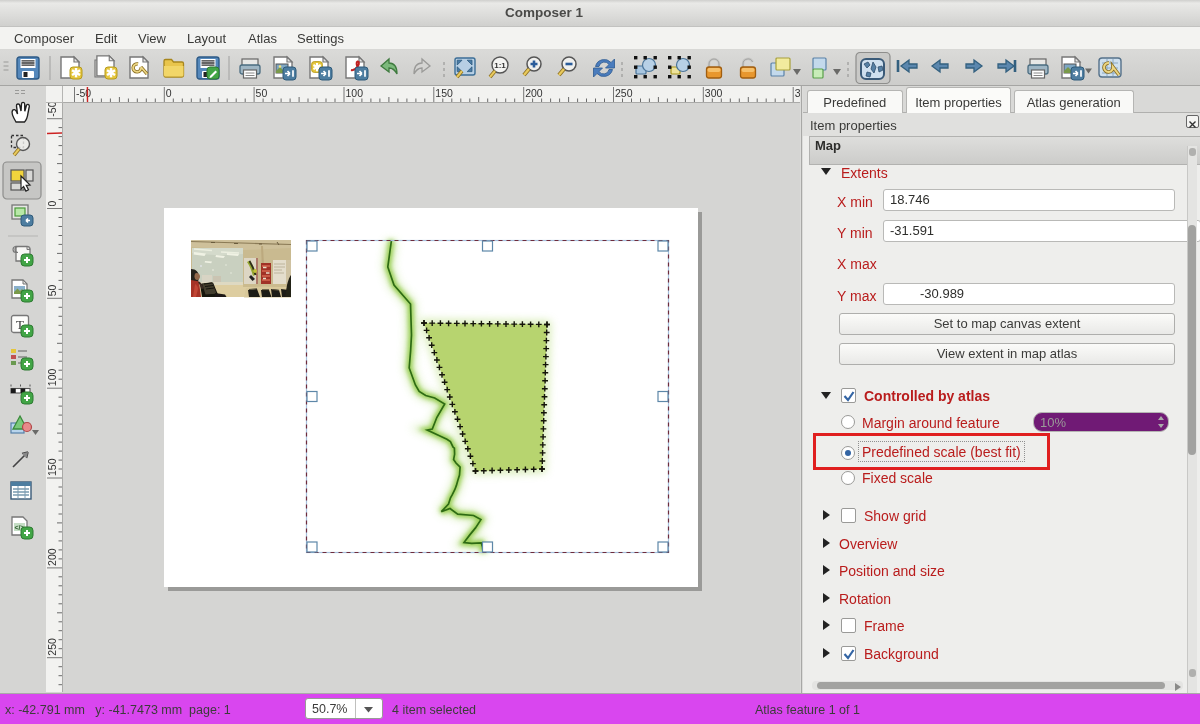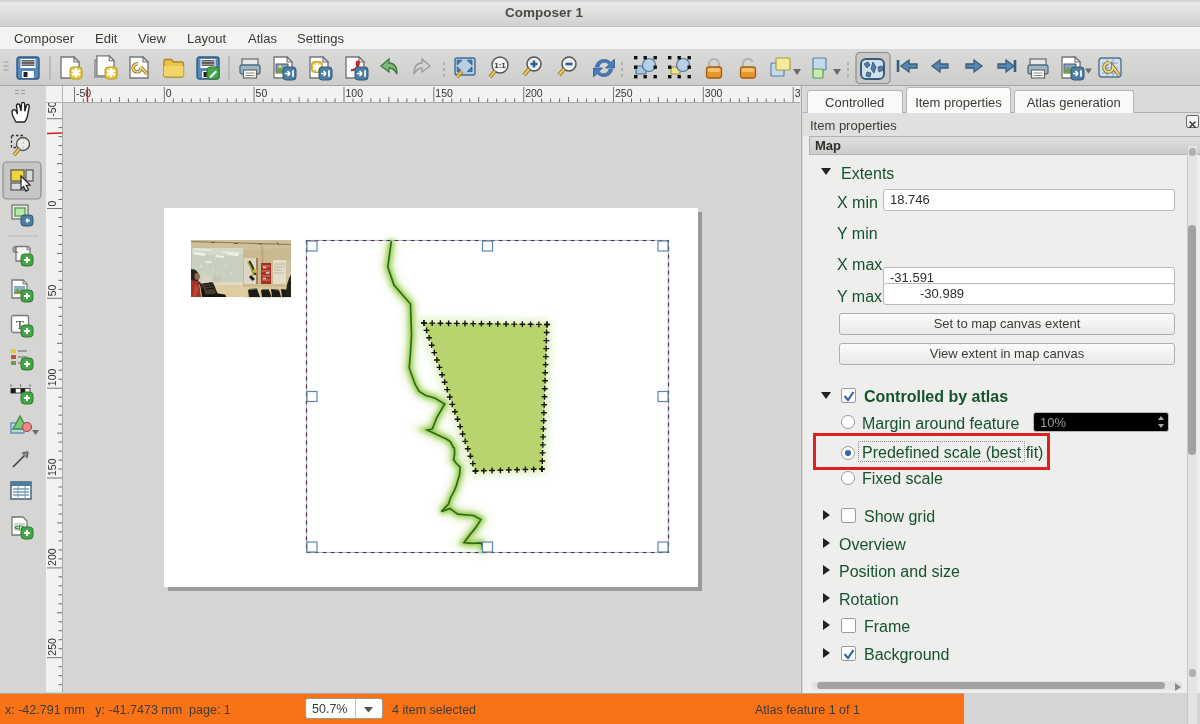--- a/index.html
+++ b/index.html
@@ -1,27 +1,27 @@
 <!DOCTYPE html>
 <html><head><meta charset="utf-8"><style>
 *{margin:0;padding:0;box-sizing:border-box}
 html,body{width:1200px;height:724px;overflow:hidden;font-family:"Liberation Sans",sans-serif;background:#d5d5d3}
 .abs{position:absolute}
 #titlebar{left:0;top:0;width:1200px;height:27px;background:linear-gradient(#cfcfcd 0%,#e9e9e7 12%,#dddddb 55%,#d0d0ce 100%);border-bottom:1px solid #c2c2c0}
 #titletxt{left:0;top:5px;width:1088px;text-align:center;font-size:13.5px;font-weight:bold;color:#4a4a48}
 #menubar{left:0;top:27px;width:1200px;height:23px;background:#f3f3f1;font-size:13px;color:#3a3a38;border-bottom:1px solid #d8d8d6}
 .mi{position:absolute;top:4px}
 #toolbarbg{left:0;top:50px;width:1200px;height:36px;background:linear-gradient(#dadad8,#cdcdcb);border-bottom:1px solid #a5a5a3}
-#statusbar{left:0;top:693px;width:964px;height:31px;background:#f97316;border-top:1px solid #aaaaa8;font-size:12.5px;color:#3c3c3a}
+#statusbar{left:0;top:693px;width:1200px;height:31px;background:#d946ef;border-top:1px solid #aaaaa8;font-size:12.5px;color:#3c3c3a}
 #corner{left:46px;top:86px;width:17px;height:17px;background:#f2f2f0;border-right:1px solid #b5b5b3;border-bottom:1px solid #b5b5b3}
 #panel{left:803px;top:86px;width:397px;height:607px;background:#eeeeec}
 .tab{position:absolute;background:#f9f9f7;border:1px solid #b5b5b3;border-bottom:none;border-radius:3px 3px 0 0;font-size:13px;color:#3a3a38;text-align:center}
 input.tb{position:absolute;height:22px;background:#fff;border:1px solid #b9b9b7;border-radius:3px;font-family:"Liberation Sans",sans-serif;font-size:13px;color:#2e2e2c;padding-left:6px}
 .btn{position:absolute;left:36px;width:336px;height:22px;background:linear-gradient(#fbfbf9,#e9e9e7);border:1px solid #aeaeac;border-radius:3px;font-size:13px;color:#3c3c3a;text-align:center;line-height:20px}
-.lbl{position:absolute;font-size:16px;color:#14532d;white-space:nowrap}
+.lbl{position:absolute;font-size:14px;color:#b91c1c;white-space:nowrap}
 .cb{position:absolute;width:15px;height:15px;background:#fff;border:1px solid #9a9a98;border-radius:2px}
 .rd{position:absolute;width:14px;height:14px;background:#fff;border:1px solid #9a9a98;border-radius:50%}
 .tri{position:absolute;width:0;height:0}
 .trid{border-left:5px solid transparent;border-right:5px solid transparent;border-top:7px solid #222}
 .trir{border-top:5px solid transparent;border-bottom:5px solid transparent;border-left:7px solid #222}
 </style></head><body>
 <div id="titlebar" class="abs"></div>
 <div id="titletxt" class="abs">Composer 1</div>
 <div id="menubar" class="abs">
 <span class="mi" style="left:14px">Composer</span>
@@ -664,51 +664,51 @@
 <rect x="595.0" y="138.0" width="10" height="10" fill="#fff" stroke="#5d87a8" stroke-width="1.2"></rect>
 <rect x="595.0" y="288.5" width="10" height="10" fill="#fff" stroke="#5d87a8" stroke-width="1.2"></rect>
 <rect x="595.0" y="439.0" width="10" height="10" fill="#fff" stroke="#5d87a8" stroke-width="1.2"></rect>
 </svg>
 <div class="abs" style="left:800px;top:86px;width:10px;height:607px;background:#dcdcda"></div>
 <div class="abs" style="left:801px;top:86px;width:1px;height:607px;background:#a8a8a6"></div>
 <div class="abs" style="left:808px;top:86px;width:1px;height:607px;background:#a8a8a6"></div>
 <div id="panel" class="abs">
 <div class="abs" style="left:0;top:0;width:397px;height:27px;background:#d9d9d7"></div>
 <div class="abs" style="left:0;top:26px;width:397px;height:1px;background:#b0b0ae"></div>
-<div class="tab" style="left:3.7px;top:4px;width:96px;height:23px;line-height:23px">Controlled</div>
+<div class="tab" style="left:3.7px;top:4px;width:96px;height:23px;line-height:23px">Predefined</div>
 <div class="tab" style="left:103px;top:.7px;width:105px;height:26px;line-height:29px;background:#fbfbf9;z-index:2">Item properties</div>
 <div class="tab" style="left:210.7px;top:4px;width:120px;height:23px;line-height:23px">Atlas generation</div>
 <div class="abs" style="left:0;top:27px;width:397px;height:23px;background:#e0e0de;font-size:13px;color:#3a3a38">
       <span style="position:absolute;left:7px;top:5px">Item properties</span>
     </div>
 <div class="abs" style="left:383px;top:29px;width:13px;height:13px;border:1px solid #666;border-radius:2px;background:#f4f4f2"><svg width="11" height="11">
         <path d="M2.5 2.5 l6 6 M8.5 2.5 l-6 6" stroke="#333" stroke-width="1.4"></path>
       </svg></div>
-<div class="abs" style="left:6px;top:50px;width:391px;height:19px;background:linear-gradient(#dededc,#ccccca);border:1px solid #b2b2b0;border-right:none;font-size:13px;font-weight:bold;color:#2e2e2c">
+<div class="abs" style="left:6px;top:50px;width:391px;height:29px;background:linear-gradient(#dededc,#ccccca);border:1px solid #b2b2b0;border-right:none;font-size:13px;font-weight:bold;color:#2e2e2c">
       <span style="position:absolute;left:5px;top:1px">Map</span>
     </div>
 <div class="tri trid" style="left:18px;top:82px"></div>
 <div class="lbl" style="left:38px;top:79px">Extents</div>
 <div class="lbl" style="left:34px;top:107.5px">X min</div>
 <input class="tb abs" style="left: 80px; top: 102.5px; width: 292px;" value="18.746">
 <div class="lbl" style="left:34px;top:138.5px">Y min</div>
-<input class="tb abs" style="left: 80px; top: 133.5px; width: 292px; margin-top: 47px;" value="-31.591">
+<input class="tb abs" style="left: 80px; top: 133.5px; width: 318px;" value="-31.591">
 <div class="lbl" style="left:34px;top:170px">X max</div>
 <div class="lbl" style="left:34px;top:201.5px">Y max</div>
 <input class="tb abs" style="left: 80px; top: 196.5px; width: 292px; padding-left: 36px;" value="-30.989">
 <div class="btn" style="top:227px">Set to map canvas extent</div>
-<div class="btn" style="top:256.5px">View extent in map canvas</div>
+<div class="btn" style="top:256.5px">View extent in map atlas</div>
 <div class="tri trid" style="left:18px;top:306px"></div>
 <div class="cb" style="left:38px;top:302px"><svg width="14" height="14">
         <path d="M2.5 7 l3.5 4 5.5-8" stroke="#3465a4" stroke-width="2.2" fill="none"></path>
       </svg></div>
 <div class="lbl" style="left:61px;top:302px;font-weight:bold">Controlled by atlas</div>
 <div class="rd" style="left:38px;top:329px"></div>
 <div class="lbl" style="left:59px;top:329px">Margin around feature</div>
-<div class="abs" style="left:230px;top:326px;width:136px;height:20px;background:#000000;border:1px solid #b5b5b3;border-radius:3px;font-size:13px;color:#9a9a98">
+<div class="abs" style="left:230px;top:326px;width:136px;height:20px;background:#701a75;border:1px solid #b5b5b3;border-radius:9px;font-size:13px;color:#9a9a98">
       <span style="position:absolute;left:6px;top:2px">10%</span>
       <svg style="position:absolute;right:3px;top:2px" width="8" height="14">
         <path d="M1 5 l3-4 3 4z" fill="#aaa"></path>
         <path d="M1 9 l3 4 3-4z" fill="#aaa"></path>
       </svg>
     </div>
 <div class="rd" style="left:38px;top:360px">
       <div style="position:absolute;left:3px;top:3px;width:6px;height:6px;border-radius:50%;background:#3465a4"></div>
     </div>
 <div class="abs" style="left:54.5px;top:355px;width:167px;height:21px;border:1px dotted #909090"></div>

